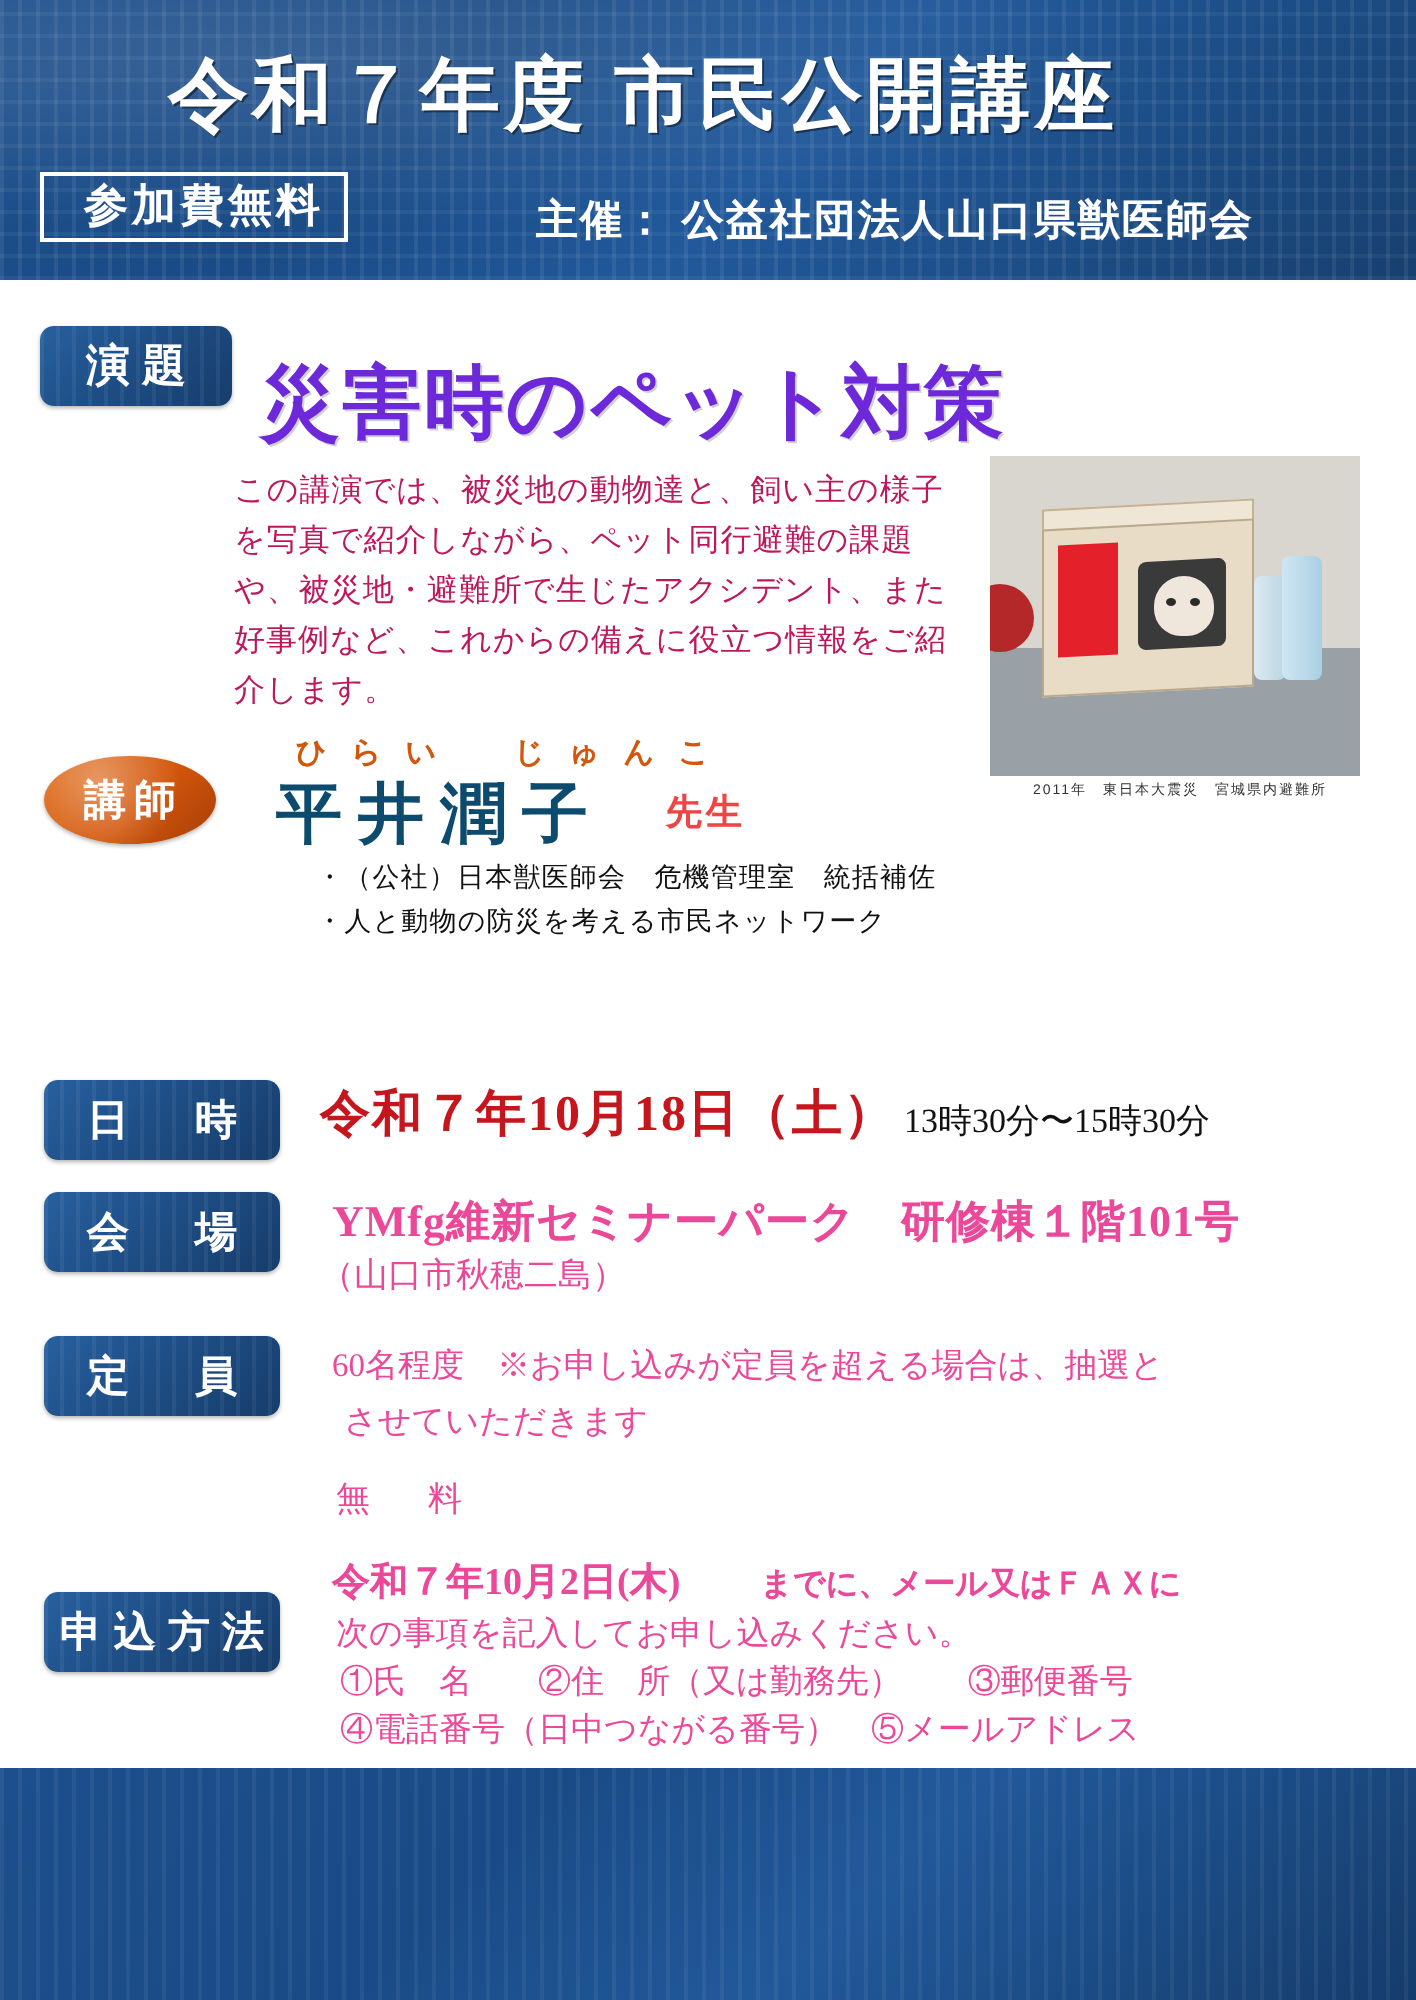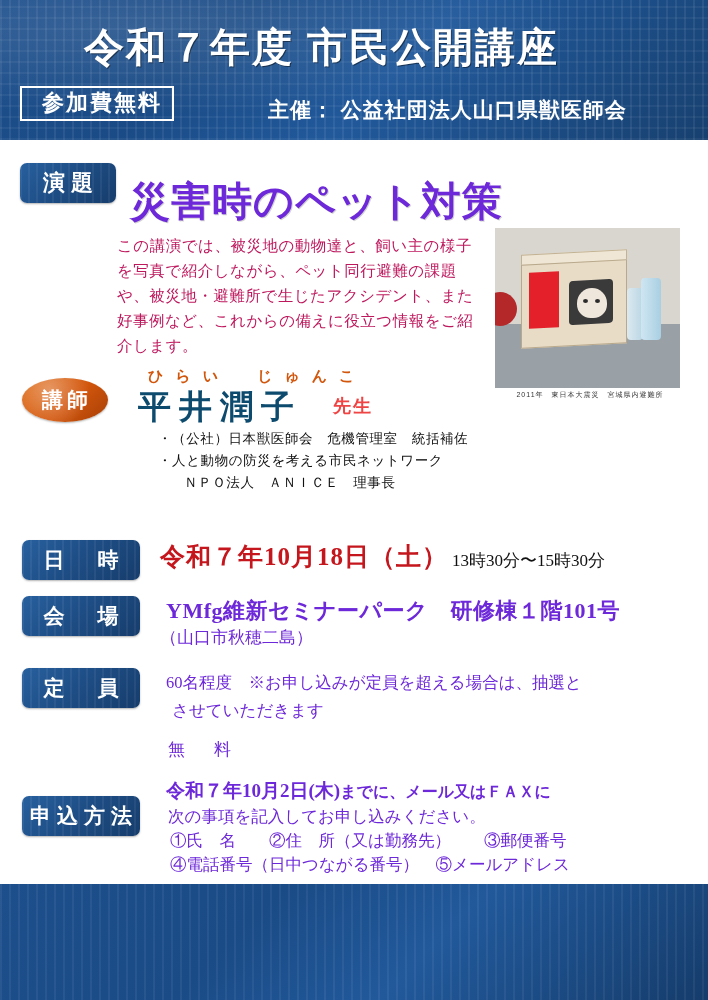--- a/index.html
+++ b/index.html
@@ -159,39 +159,39 @@
   .bio-indent{padding-left:26px;}
 
   
   .chip-row{width:118px;height:40px;font-size:21px;left:22px;}
   .r1{top:540px;}
   .r2{top:596px;}
   .r3{top:668px;}
   .r4{top:730px;}
   .r5{top:796px;}
 
-  .row-val{position:absolute;color:#6d28d9;font-family:"Liberation Serif","DejaVu Serif",serif;}
+  .row-val{position:absolute;color:#ec4899;font-family:"Liberation Serif","DejaVu Serif",serif;}
 
   .date-main{
     left:160px;top:540px;font-size:25px;font-weight:bold;color:#c4161c;letter-spacing:1px;white-space:nowrap;
   }
   .date-sub{
     left:452px;top:549px;font-size:17px;color:#111;white-space:nowrap;
   }
   .place-main{
     left:166px;top:596px;font-size:22px;font-weight:bold;letter-spacing:.5px;white-space:nowrap;
   }
   .place-sub{
     left:160px;top:626px;font-size:17px;white-space:nowrap;
   }
   .cap-1{left:166px;top:672px;font-size:16.5px;white-space:nowrap;}
   .cap-2{left:172px;top:700px;font-size:16.5px;white-space:nowrap;}
   .fee-val{left:168px;top:738px;font-size:17px;letter-spacing:6px;}
   .apply-1{left:166px;top:778px;font-size:19px;font-weight:bold;white-space:nowrap;}
-  .apply-1 .small{font-size:16px;font-weight:bold;}
+  .apply-1 .small{font-size:16px;font-weight:bold;padding-left:40px;}
   .apply-2{left:168px;top:806px;font-size:16.5px;white-space:nowrap;}
   .apply-3{left:170px;top:830px;font-size:16.5px;white-space:nowrap;}
   .apply-4{left:170px;top:854px;font-size:16.5px;white-space:nowrap;}
 
   
   .footer{
     position:absolute;left:0;top:884px;width:708px;height:116px;
     background:
       repeating-linear-gradient(90deg, rgba(255,255,255,.06) 0 2px, rgba(0,0,0,0) 2px 9px),
       linear-gradient(135deg,#1d4f8c 0%,#1a4b86 35%,#21599b 60%,#153c6b 100%);
@@ -227,21 +227,20 @@
   </div>
   <div class="photo-caption">2011年　東日本大震災　宮城県内避難所</div>
 
   <div class="chip chip-lecturer">講師</div>
   <div class="furigana">ひらい　じゅんこ</div>
   <div class="lecturer-name">平井潤子</div>
   <div class="lecturer-suffix">先生</div>
   <div class="lecturer-bio">
     <div>・（公社）日本獣医師会　危機管理室　統括補佐</div>
     <div>・人と動物の防災を考える市民ネットワーク</div>
-    <div class="bio-indent">ＮＰＯ法人　ＡＮＩＣＥ　理事長</div>
   </div>
 
   <div class="chip chip-row r1">日　時</div>
   <div class="row-val date-main">令和７年10月18日（土）</div>
   <div class="row-val date-sub">13時30分〜15時30分</div>
 
   <div class="chip chip-row r2">会　場</div>
   <div class="row-val place-main">YMfg維新セミナーパーク　研修棟１階101号</div>
   <div class="row-val place-sub">（山口市秋穂二島）</div>
 

